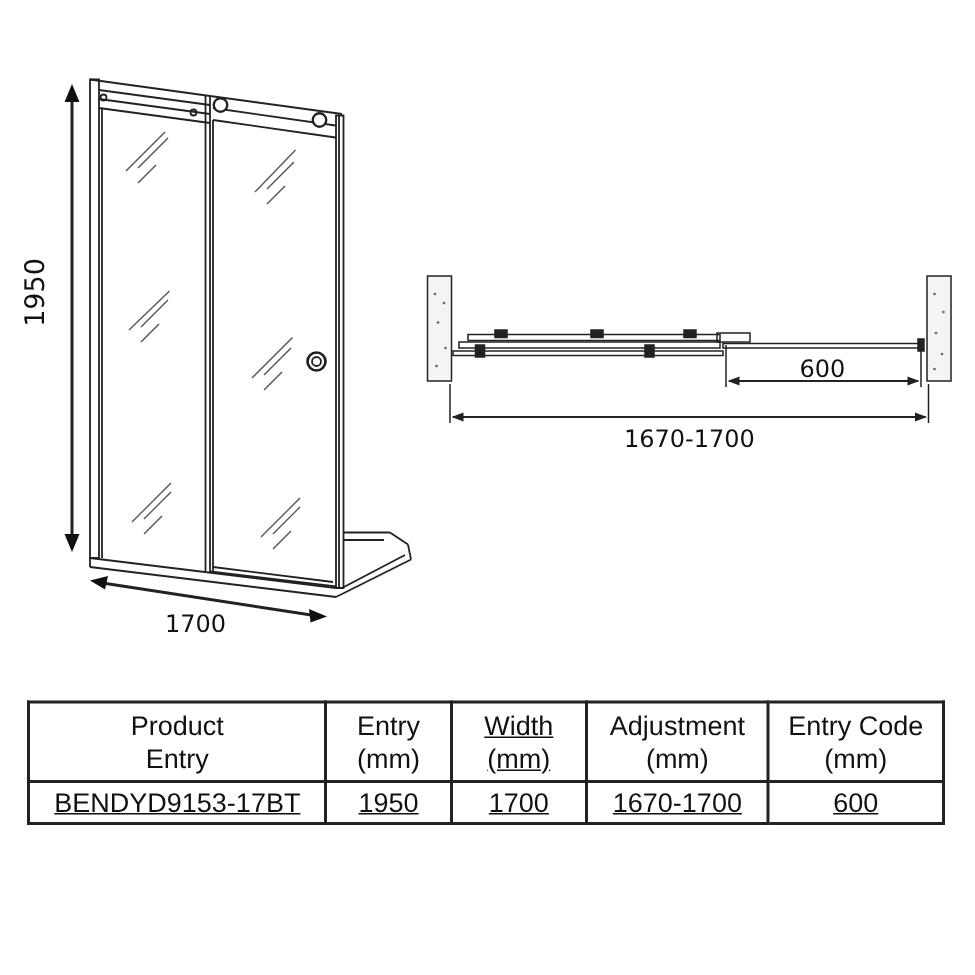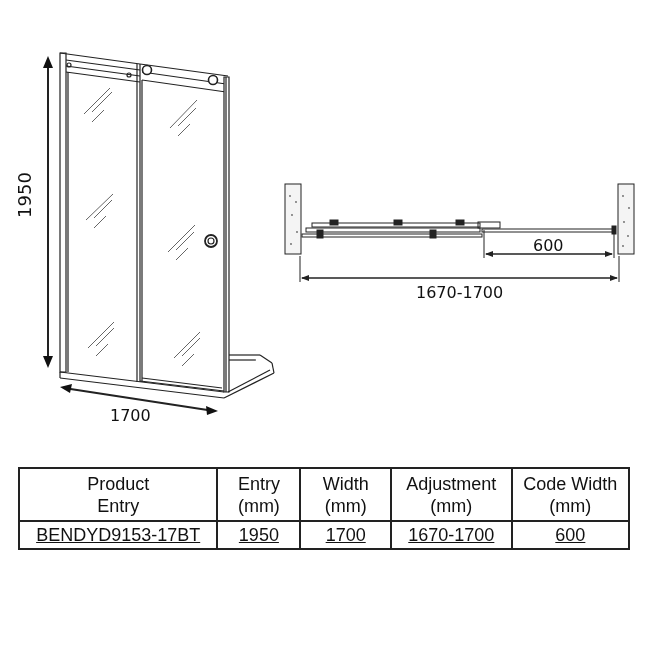--- a/index.html
+++ b/index.html
@@ -7,21 +7,21 @@
   svg { position: absolute; left: 0; top: 0; }
   .dim-label { position: absolute; font-family: "DejaVu Sans", sans-serif; font-size: 15px; color: #111; white-space: nowrap; }
   .dim-height { left: 24px; top: 195px; transform: translate(-50%, -50%) rotate(-90deg); font-size: 18px; }
   .dim-width { left: 110px; top: 406px; font-size: 16px; }
   .dim-entry { left: 533px; top: 236px; font-size: 16px; }
   .dim-adjust { left: 416px; top: 283px; font-size: 16px; }
   table.spec { position: absolute; left: 18px; top: 467px; width: 612px; border-collapse: collapse; font-family: "Liberation Sans", sans-serif; font-size: 18px; }
   table.spec th, table.spec td { border: 2px solid #222; text-align: center; font-weight: normal; padding: 0 4px; }
   table.spec th { height: 51px; line-height: 22px; }
   table.spec td { height: 26px; line-height: 24px; text-decoration: underline; }
-  .c1 { width: 199px; } .c2 { width: 78px; } .c3 { width: 86px; } .c4 { width: 114px; margin-left: 40px; } .c5 { width: 117px; }
+  .c1 { width: 199px; } .c2 { width: 78px; } .c3 { width: 86px; text-decoration: underline; } .c4 { width: 114px; margin-left: 40px; } .c5 { width: 117px; }
 </style>
 </head>
 <body>
 
 <svg width="650" height="650" viewBox="0 0 650 650">
   <g fill="none" stroke="#222" stroke-width="1.2">
 
     <line x1="48" y1="62" x2="48" y2="362" stroke-width="2"></line>
     <polygon points="48,56 43,68 53,68" fill="#111" stroke="none"></polygon>
     <polygon points="48,368 43,356 53,356" fill="#111" stroke="none"></polygon>
@@ -143,21 +143,21 @@
 <div class="dim-label dim-entry">600</div>
 <div class="dim-label dim-adjust">1670-1700</div>
 
 <table class="spec">
   <thead>
     <tr>
       <th class="c1"><span>Product</span><br><span>Entry</span></th>
       <th class="c2"><span>Entry</span><br><span>(mm)</span></th>
       <th class="c3"><span>Width</span><br><span>(mm)</span></th>
       <th class="c4"><span>Adjustment</span><br><span>(mm)</span></th>
-      <th class="c5"><span>Code Width</span><br><span>(mm)</span></th>
+      <th class="c5"><span>Entry Code</span><br><span>(mm)</span></th>
     </tr>
   </thead>
   <tbody>
     <tr>
       <td>BENDYD9153-17BT</td>
       <td>1950</td>
       <td>1700</td>
       <td>1670-1700</td>
       <td>600</td>
     </tr>

